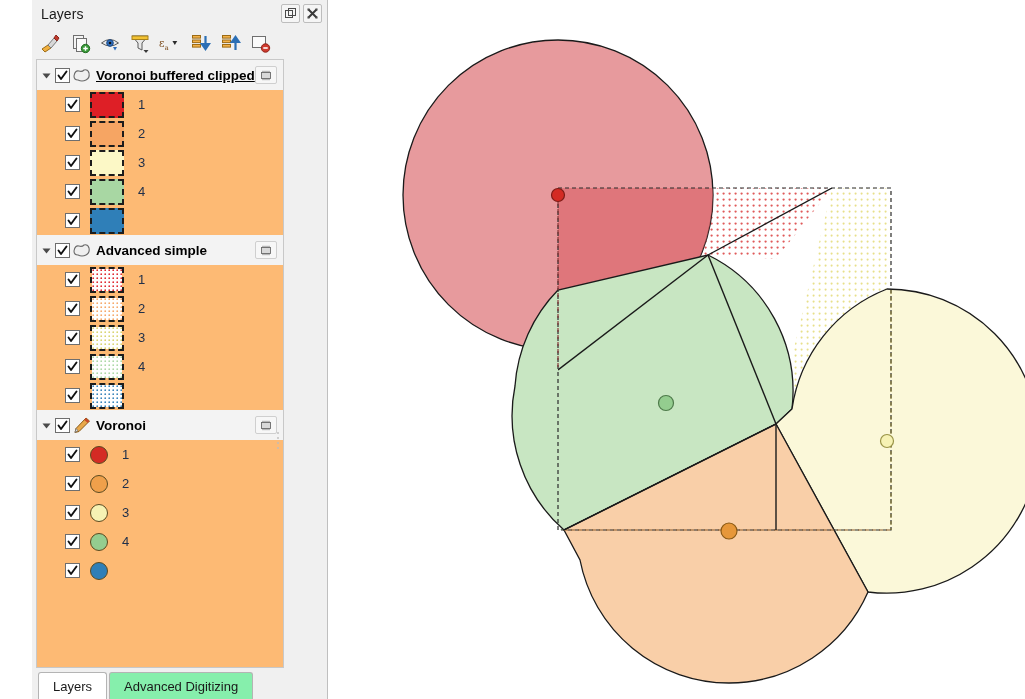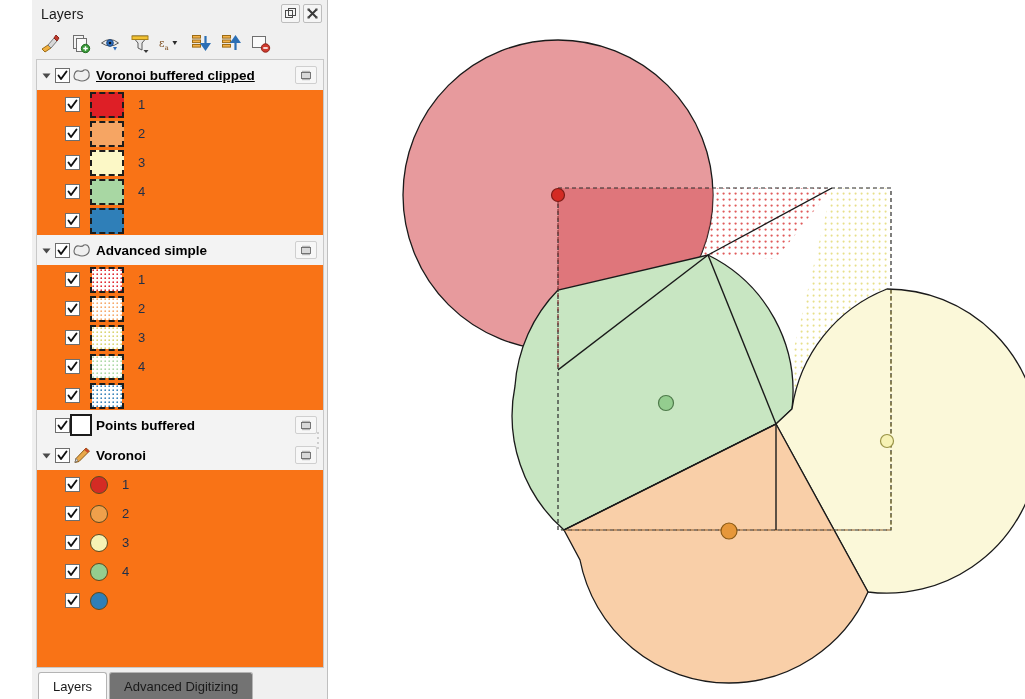--- a/index.html
+++ b/index.html
@@ -36,22 +36,22 @@
     position:absolute;left:0;top:28px;width:296px;height:31px;
     display:flex;align-items:center;padding-left:6px;box-sizing:border-box;
     gap:5px;
   }
   .tool{
     width:25px;height:24px;display:flex;align-items:center;justify-content:center;
     border-radius:2px;position:relative;
   }
 
   .tree{
-    position:absolute;left:4px;top:59px;width:288px;height:609px;
-    background:#f97316;border:1px solid #c8c8c8;box-sizing:border-box;
+    position:absolute;left:4px;top:59px;width:248px;height:609px;
+    background:#fdba74;border:1px solid #c8c8c8;box-sizing:border-box;
     overflow:hidden;
   }
   .row{
     position:relative;height:30px;display:flex;align-items:center;
     box-sizing:border-box;
   }
   .row.group{background:#f3f3f3;}
   .row.child{height:29px;}
 
   .expander{
@@ -94,21 +94,21 @@
   .child-indent{width:28px;flex:0 0 28px;}
 
   
   .tabs{
     position:absolute;left:0;bottom:0;width:296px;height:31px;
     display:flex;align-items:flex-end;padding-left:6px;box-sizing:border-box;
   }
   .tab{
     height:26px;padding:0 14px;display:flex;align-items:center;
     font-size:13px;color:#1a1a1a;border:1px solid #b4b4b4;
-    border-bottom:none;border-radius:3px 3px 0 0;background:#737373;
+    border-bottom:none;border-radius:3px 3px 0 0;background:#86efac;
     margin-right:2px;
   }
   .tab.active{background:#ffffff;border-color:#b4b4b4;}
 
   .panel-sep{
     position:absolute;left:295px;top:0;width:1px;height:699px;background:#bfbfbf;
   }
   .vscroll{
     position:absolute;right:1px;top:1px;width:8px;height:607px;
   }
@@ -408,38 +408,20 @@
             <div class="sw-wrap">
               <span class="sw" style="padding:0;overflow:hidden;display:inline-block;line-height:0"><svg width="30" height="22" viewBox="0 0 30 22">
                   <defs>
                     <pattern id="p2f7fb8" width="4" height="4" patternUnits="userSpaceOnUse">
                       <rect width="4" height="4" fill="#ffffff"></rect>
                       <circle cx="1.2" cy="1.2" r="0.85" fill="#2f7fb8"></circle>
                     </pattern>
                   </defs>
                   <rect width="30" height="22" fill="url(#p2f7fb8)"></rect>
                 </svg></span>
-            </div>
-          </div>
-          <div class="row group">
-            <div class="expander blank"></div>
-            <div class="cbx">
-              <svg width="11" height="11" viewBox="0 0 11 11">
-                <path d="M1.5 5.5 L4 9 L9.5 1.5" stroke="#111" stroke-width="1.9" fill="none" stroke-linecap="round" stroke-linejoin="round"></path>
-              </svg>
-            </div>
-            <div class="lyr-icon">
-              <span class="sw-empty"></span>
-            </div>
-            <div class="lyr-name">Points buffered</div>
-            <div class="chip">
-              <svg width="14" height="11" viewBox="0 0 14 11">
-                <rect x="2.5" y="2.5" width="9" height="6" fill="#d9d9d9" stroke="#6a6a6a" stroke-width=".9"></rect>
-                <path d="M4 2.5 V0.8 M6 2.5 V0.8 M8 2.5 V0.8 M10 2.5 V0.8 M4 8.5 V10.2 M6 8.5 V10.2 M8 8.5 V10.2 M10 8.5 V10.2" stroke="#6a6a6a" stroke-width=".9"></path>
-              </svg>
             </div>
           </div>
           <div class="row group">
             <div class="expander">
               <svg width="9" height="9" viewBox="0 0 9 9">
                 <path d="M0.5 2.5 L8.5 2.5 L4.5 7.5 Z" fill="#4a4a4a"></path>
               </svg>
             </div>
             <div class="cbx">
               <svg width="11" height="11" viewBox="0 0 11 11">

